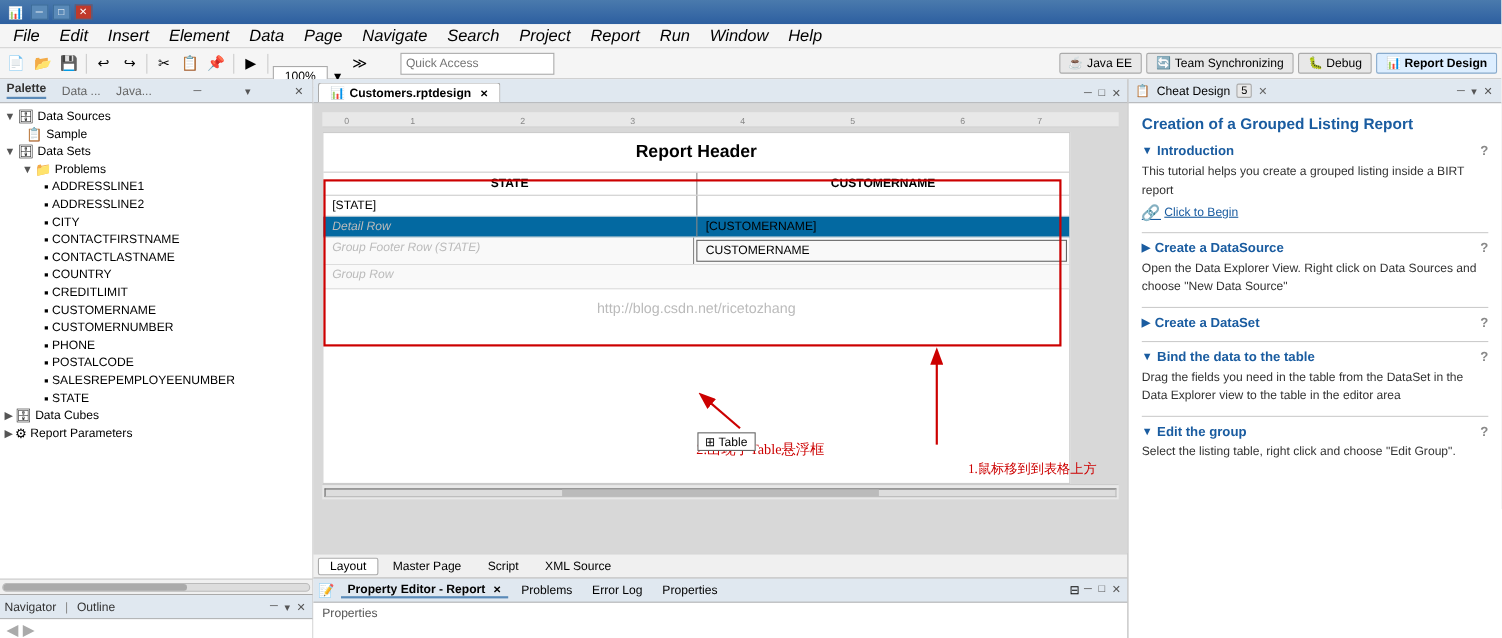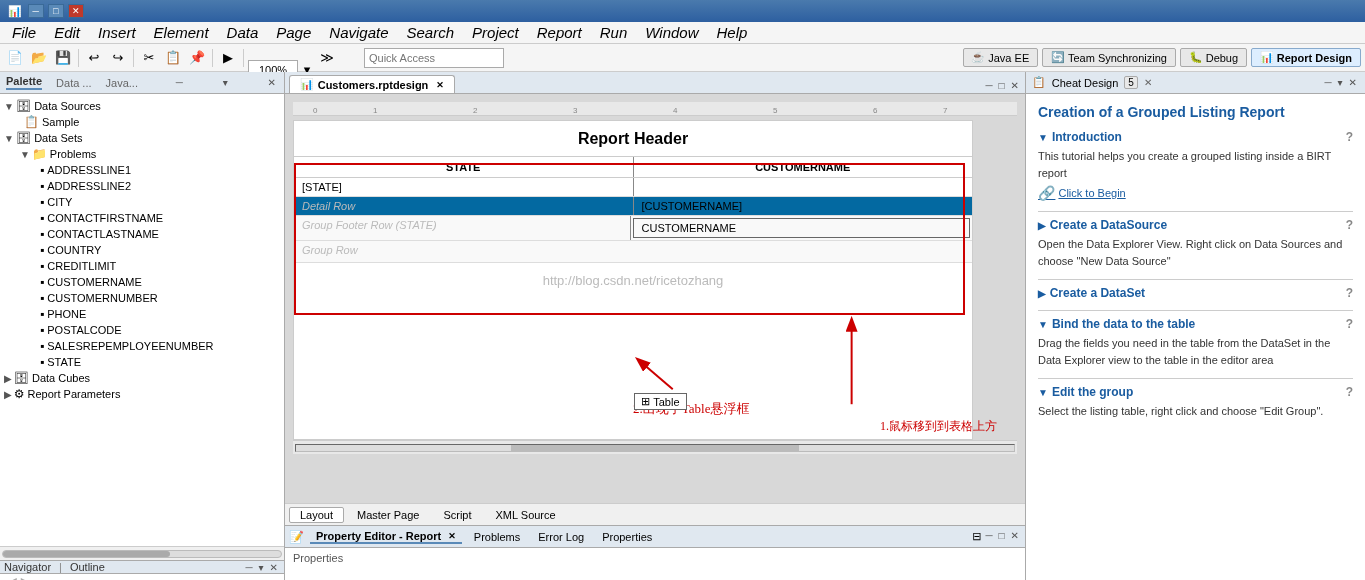--- a/index.html
+++ b/index.html
@@ -93,21 +93,21 @@
       padding: 1px 4px;
       cursor: pointer;
       font-size: 11px;
     }
     .tree-icon { margin-right: 3px; font-size: 12px; }
     .tree-label { }
     .tree-expand { cursor: pointer; margin-right: 2px; font-size: 10px; color: #555; }
 
     
     #nav-outline {
-      height: 20px;
+      height: 40px;
       border-top: 1px solid #aaa;
       display: flex;
       flex-direction: column;
     }
     .nav-tabs {
       display: flex;
       background: #e0e8f0;
       border-bottom: 1px solid #aaa;
       height: 22px;
       align-items: center;

